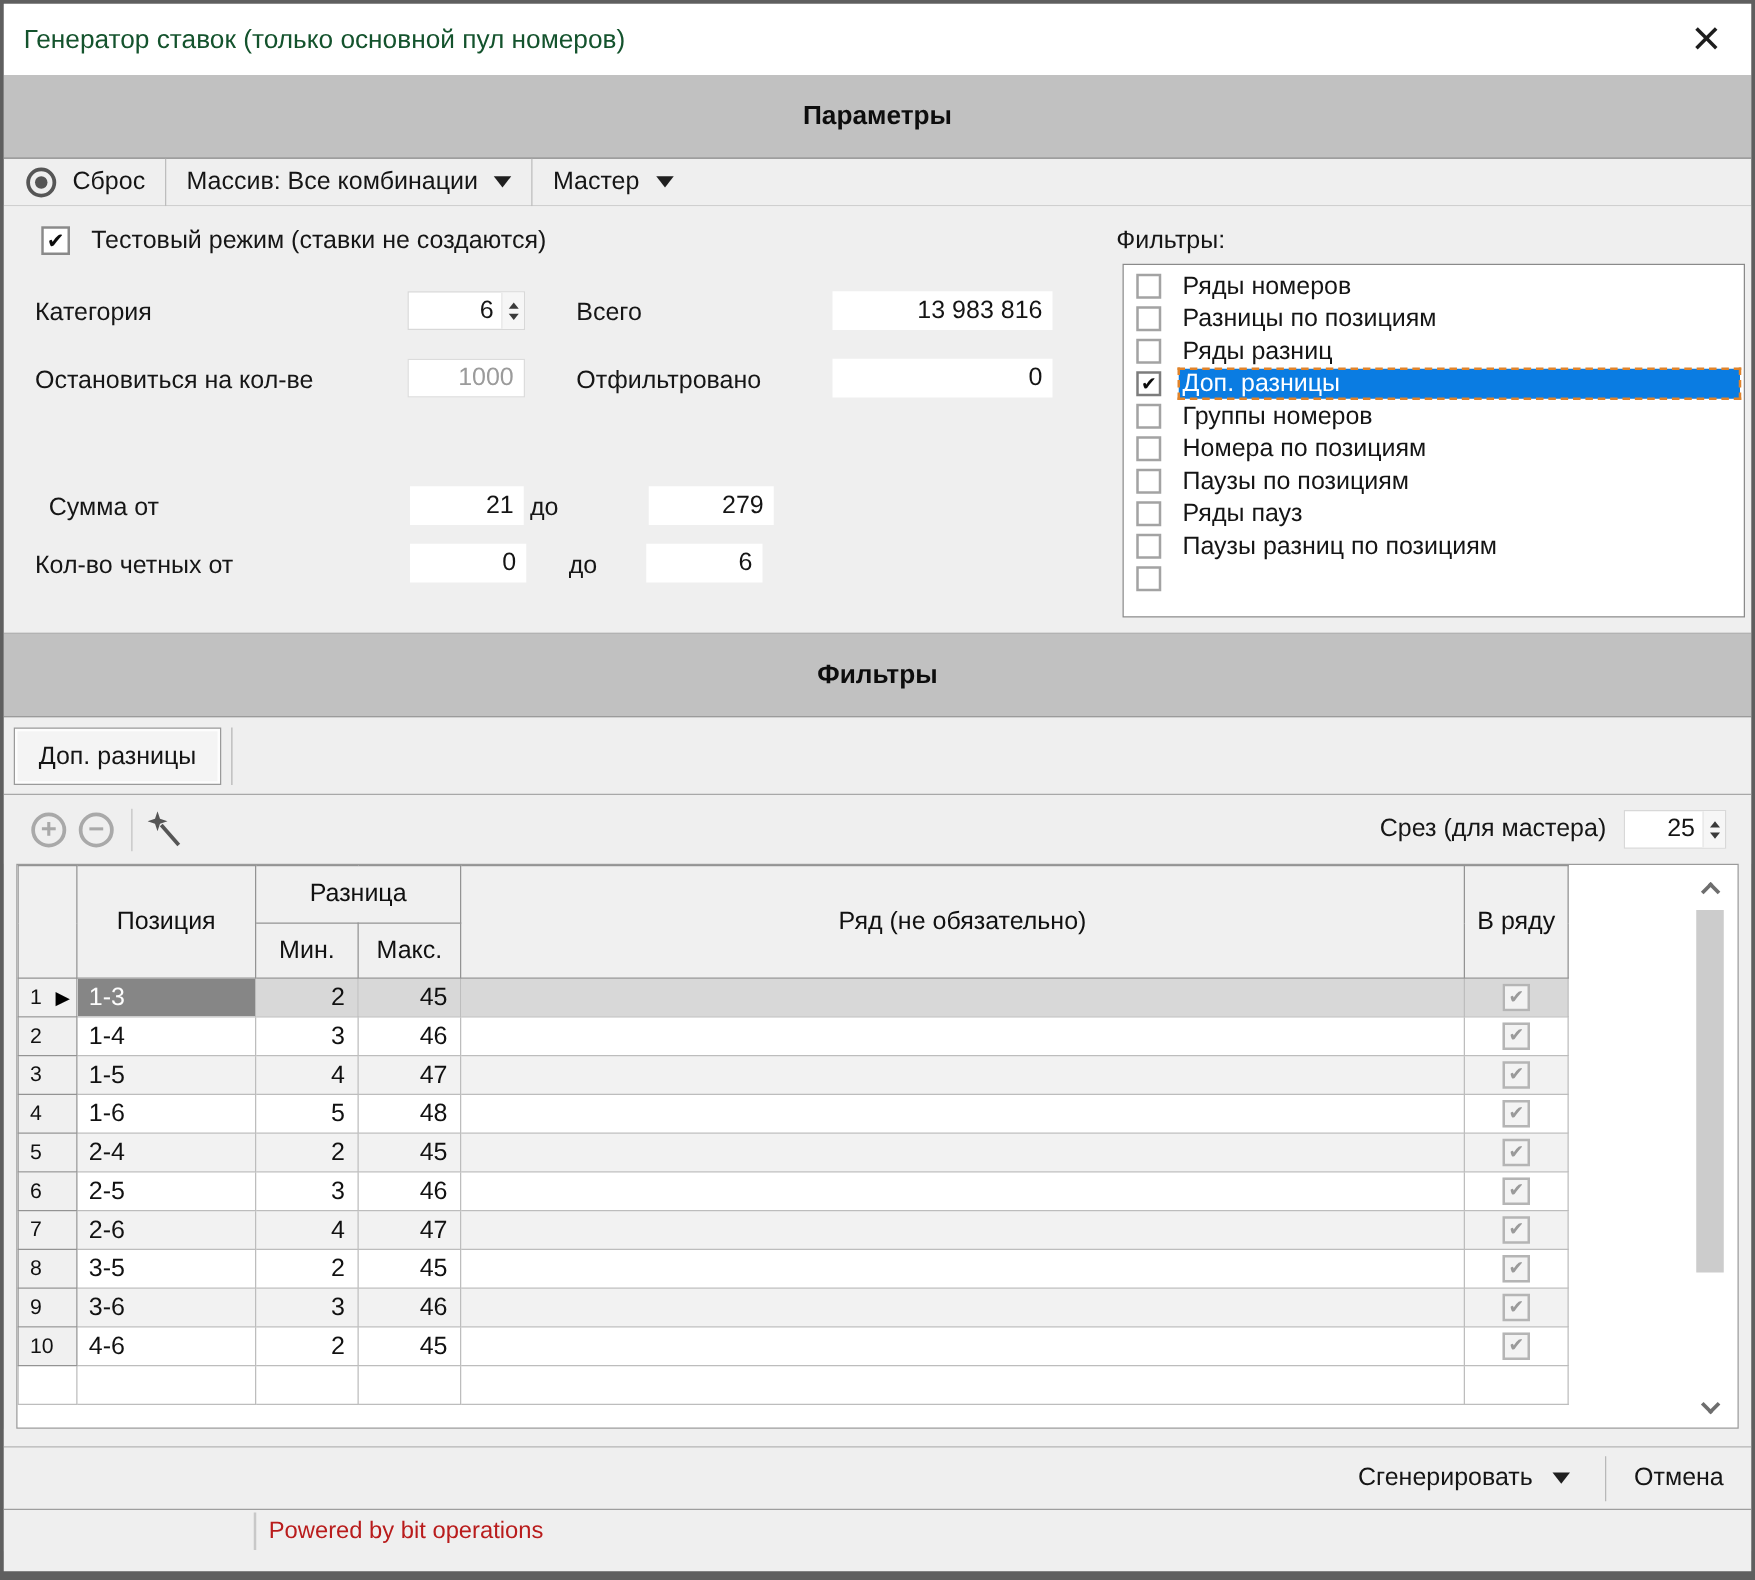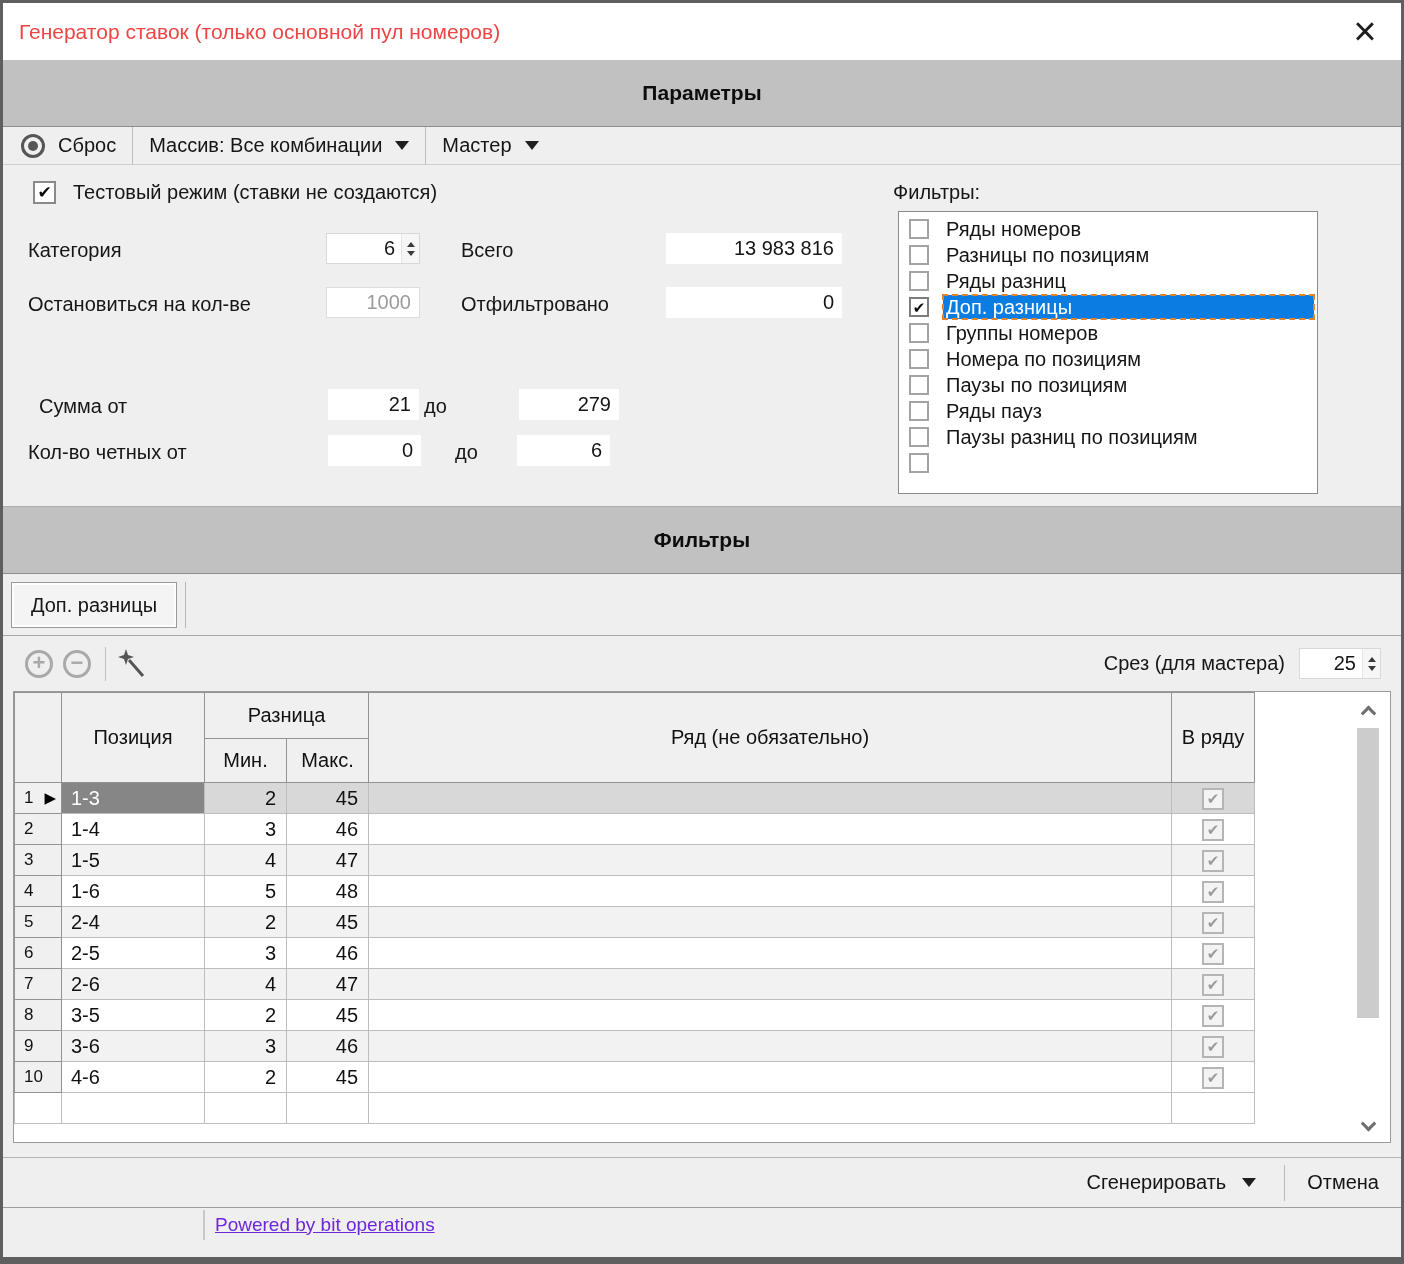--- a/index.html
+++ b/index.html
@@ -6,21 +6,21 @@
   html,body { background:#d8d8d8; }
   .window {
     position:relative; width:1404px; height:1264px;
     border:3px solid #5f5f5f; border-bottom-width:7px;
     background:#efefef; color:#151515;
     font-family:"Liberation Sans", sans-serif; font-size:20px;
     overflow:hidden;
   }
   
   .titlebar { height:57px; background:#ffffff; display:flex; align-items:center; padding-left:16px; position:relative; }
-  .titlebar .title { font-size:21px; color:#ef4444; }
+  .titlebar .title { font-size:21px; color:#14532d; }
   .close-btn { position:absolute; right:14px; top:6px; width:44px; height:44px;
     display:flex; align-items:center; justify-content:center; font-size:40px; font-weight:300; color:#1d1d1d; cursor:default; }
   
   .sec-head { height:67px; background:#c1c1c1; border-bottom:1px solid #8e8e8e;
     display:flex; align-items:center; justify-content:center; font-weight:bold; font-size:21px; color:#0d0d0d; }
   .sec-head.second { height:68px; border-top:1px solid #aeaeae; }
   
   .toolbar { height:38px; border-bottom:1px solid #cfcfcf; display:flex; align-items:center; padding-left:18px; }
   .tb-item { display:flex; align-items:center; gap:13px; font-size:20px; }
   .tb-sep { width:1px; height:38px; background:#bdbdbd; margin:0 16px; }
@@ -36,21 +36,21 @@
   .cbx.on::after { content:"✔"; }
   .testmode { display:flex; align-items:center; gap:13px; }
   .flatfield { background:#ffffff; text-align:right; padding-right:8px; font-size:20px; line-height:31px; height:31px; }
   .flatfield.disabled { color:#9b9b9b; border:1px solid #dcdcdc; line-height:29px; }
   .spinfield { display:flex; height:31px; border:1px solid #d8d8d8; background:#fff; }
   .spinfield .val { flex:1; text-align:right; padding-right:6px; font-size:20px; line-height:29px; }
   .spin { width:18px; border-left:1px solid #e6e6e6; background:#f6f6f6; display:flex; flex-direction:column; align-items:center; justify-content:center; gap:4px; }
   .tup { width:0; height:0; border-left:4px solid transparent; border-right:4px solid transparent; border-bottom:5px solid #3a3a3a; }
   .tdn { width:0; height:0; border-left:4px solid transparent; border-right:4px solid transparent; border-top:5px solid #3a3a3a; }
   
-  .flistbox { position:absolute; left:895px; top:46px; width:420px; height:283px; background:#fff; border:1px solid #8a8a8a; padding-top:4px; overflow:hidden; }
+  .flistbox { position:absolute; left:895px; top:46px; width:498px; height:283px; background:#fff; border:1px solid #8a8a8a; padding-top:4px; overflow:hidden; }
   .fitem { display:flex; align-items:center; height:26px; }
   .fitem .cb { width:20px; height:20px; border:2px solid #a3a3a3; background:#fff; margin-left:10px;
                font-size:15px; line-height:17px; text-align:center; color:#0b0b0b; flex:none; }
   .fitem .cb.on { border-color:#7d7d7d; }
   .fitem .cb.on::after { content:"✔"; }
   .flabel { margin-left:14px; flex:1; font-size:20px; line-height:24px; padding-left:3px; margin-right:3px; white-space:nowrap; }
   .flabel.sel { background:#0a7ce2; color:#ffffff; outline:2px dashed #e0832a; outline-offset:-1px; }
   
   .tabstrip { height:62px; position:relative; border-bottom:1px solid #a8a8a8; background:#efefef; }
   .tab { position:absolute; left:8px; top:8px; width:166px; height:46px; border:1px solid #9a9a9a; background:#f4f4f4;
@@ -92,21 +92,21 @@
   .vs-thumb { position:absolute; left:3px; top:30px; width:22px; height:290px; background:#cccccc; }
   
   .pregap { height:14px; background:#efefef; }
   .footer { height:50px; border-top:1px solid #b5b5b5; background:#efefef; display:flex; align-items:center; justify-content:flex-end; padding-right:18px; }
   .gen-btn { display:flex; align-items:center; gap:16px; font-size:20px; padding:0 10px; }
   .ft-sep { width:1px; height:36px; background:#b8b8b8; margin:0 18px; }
   .cancel-btn { font-size:20px; padding:0 4px; }
   
   .statusbar { height:34px; border-top:1px solid #9e9e9e; background:#efefef; position:relative; display:flex; align-items:center; }
   .st-sep { position:absolute; left:200px; top:2px; width:2px; height:30px; background:#c8c8c8; }
-  .st-text { margin-left:212px; font-size:19px; color:#6d28d9;text-decoration:underline; }
+  .st-text { margin-left:212px; font-size:19px; color:#b91c1c; }
   
   .wand { width:30px; height:30px; display:block; }
 </style>
 </head>
 <body>
 
 <div class="window">
 
   <div class="titlebar">
     <span class="title">Генератор ставок (только основной пул номеров)</span>

